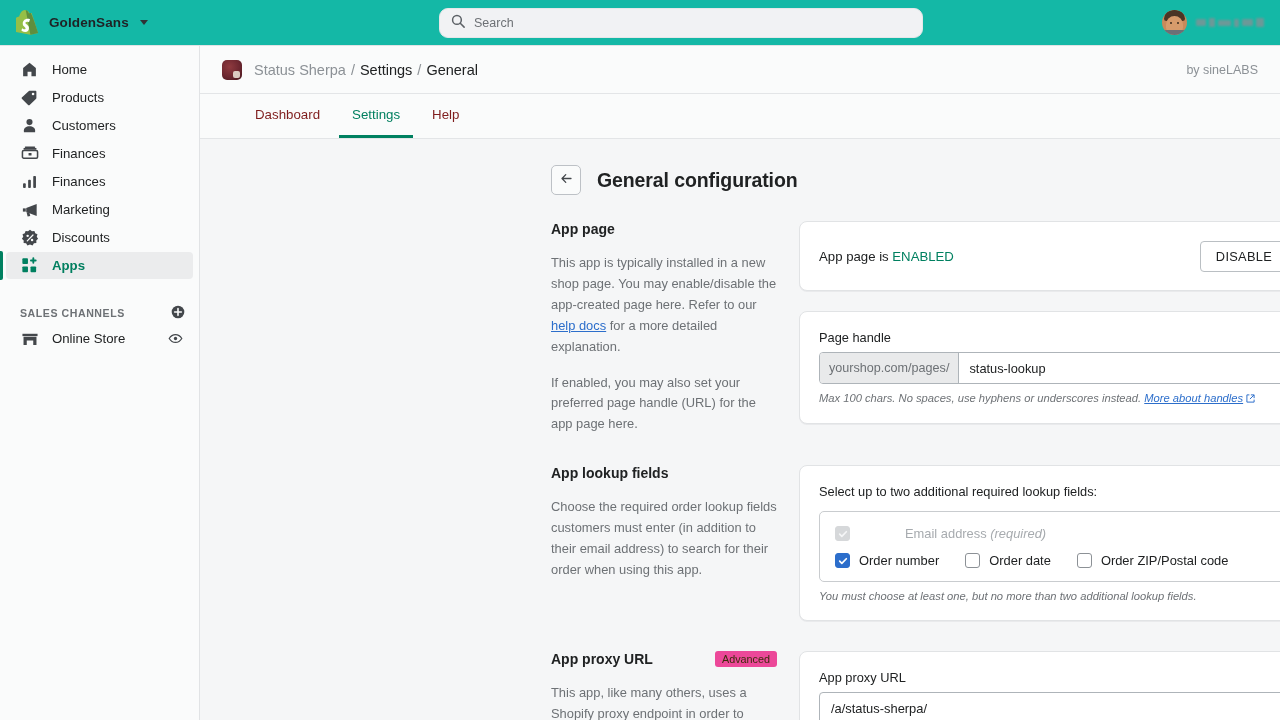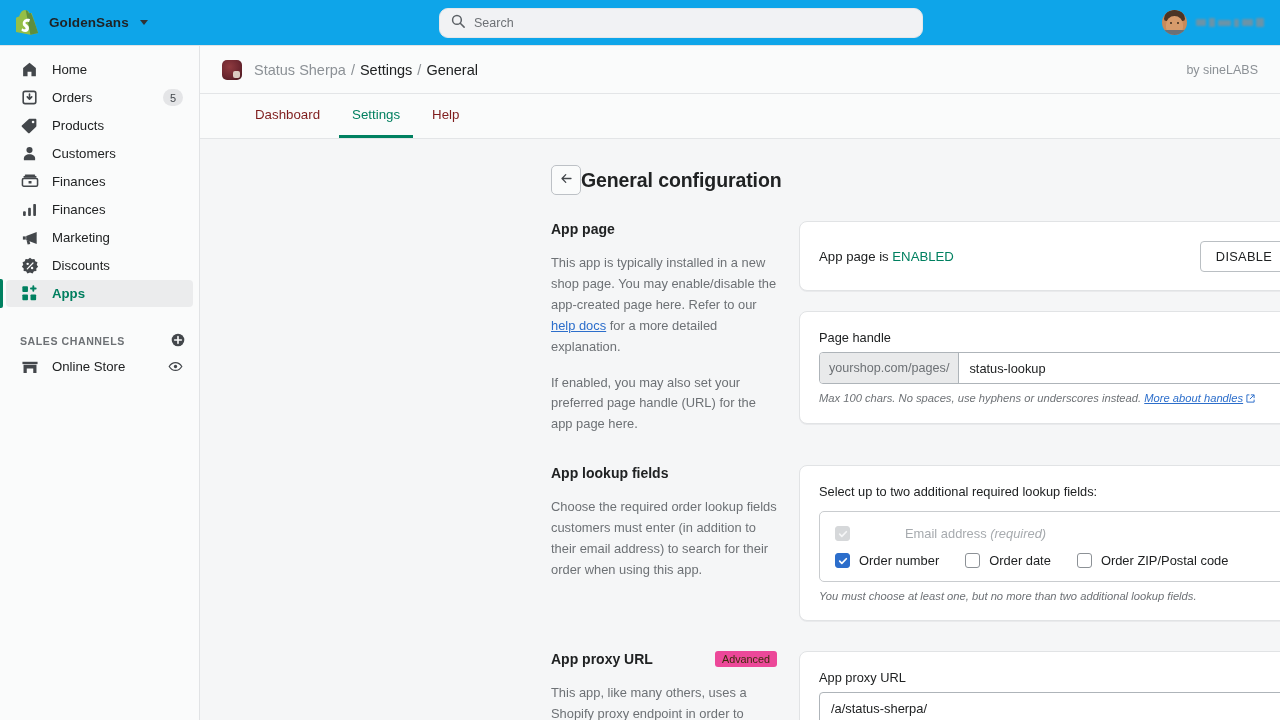--- a/index.html
+++ b/index.html
@@ -8,21 +8,21 @@
     font-family: "Liberation Sans", sans-serif;
     background: #ffffff;
     overflow: hidden;
     -webkit-font-smoothing: antialiased;
   }
 
   
   .topbar {
     position: absolute; top: 0; left: 0;
     width: 1280px; height: 46px;
-    background: #0ea5e9;
+    background: #14b8a6;
     border-bottom: 1px solid #e1e3e5;
     display: flex; align-items: center;
   }
   .brand { display: flex; align-items: center; gap: 10px; padding-left: 16px; width: 200px; }
   .shopify-bag { width: 23px; height: 25px; position: relative; }
   .brand-name { font-size: 13.5px; font-weight: bold; color: #1f2225; letter-spacing: .1px; }
   .brand-caret {
     width: 0; height: 0; margin-left: 1px;
     border-left: 4.5px solid transparent; border-right: 4.5px solid transparent;
     border-top: 5.5px solid #2f3337;
@@ -132,21 +132,21 @@
     font-size: 13.3px; color: #7f1d1d;
     border-bottom: 3px solid transparent;
     cursor: default;
   }
   .tab.active { color: #007f5f; border-bottom-color: #008060; font-weight: normal; }
 
   .page {
     padding: 26px 0 0 0; height: 581px; overflow: hidden;
   }
   .page-title-row {
-    display: flex; align-items: center; 
+    display: flex; align-items: center; gap: 16px;
     padding-left: 351px; margin-bottom: 26px;
   }
   .back-btn {
     width: 30px; height: 30px; border-radius: 5px;
     background: #fafbfb; border: 1px solid #bdc1c6;
     display: flex; align-items: center; justify-content: center;
     cursor: pointer;
   }
   .page-title { font-size: 19.5px; font-weight: bold; color: #202223; letter-spacing: -.1px; }
 
@@ -265,30 +265,20 @@
 
   <div class="nav-item">
     <span class="ico">
       <svg width="17" height="17" viewBox="0 0 20 20" fill="#43474b">
           <path d="M10 2L2.5 8.2V18h5.2v-5.3h4.6V18h5.2V8.2z"></path>
         </svg>
     </span>
     <span>Home</span>
   </div>
 
-  <div class="nav-item">
-    <span class="ico">
-      <svg width="17" height="17" viewBox="0 0 20 20" fill="none" stroke="#43474b" stroke-width="1.9">
-        <rect x="2.6" y="2.8" width="14.8" height="14.4" rx="2.2"></rect>
-        <path d="M10 6v5.4M7.4 9.2L10 11.9l2.6-2.7" stroke-linecap="round" stroke-linejoin="round"></path>
-      </svg>
-    </span>
-    <span>Orders</span>
-    <span class="nav-badge">5</span>
-  </div>
 
   <div class="nav-item">
     <span class="ico">
       <svg width="17" height="17" viewBox="0 0 20 20" fill="#43474b">
         <path d="M9.6 2.2H17.2c.5 0 .9.4.9.9v7.6c0 .25-.1.5-.27.64L9.9 19.0c-.36.35-.93.35-1.28 0L.97 11.35c-.35-.35-.35-.92 0-1.27L8.96 2.5c.17-.18.4-.28.64-.28z"></path>
         <circle cx="14.2" cy="5.9" r="1.55" fill="#fafbfb"></circle>
       </svg>
     </span>
     <span>Products</span>
   </div>

